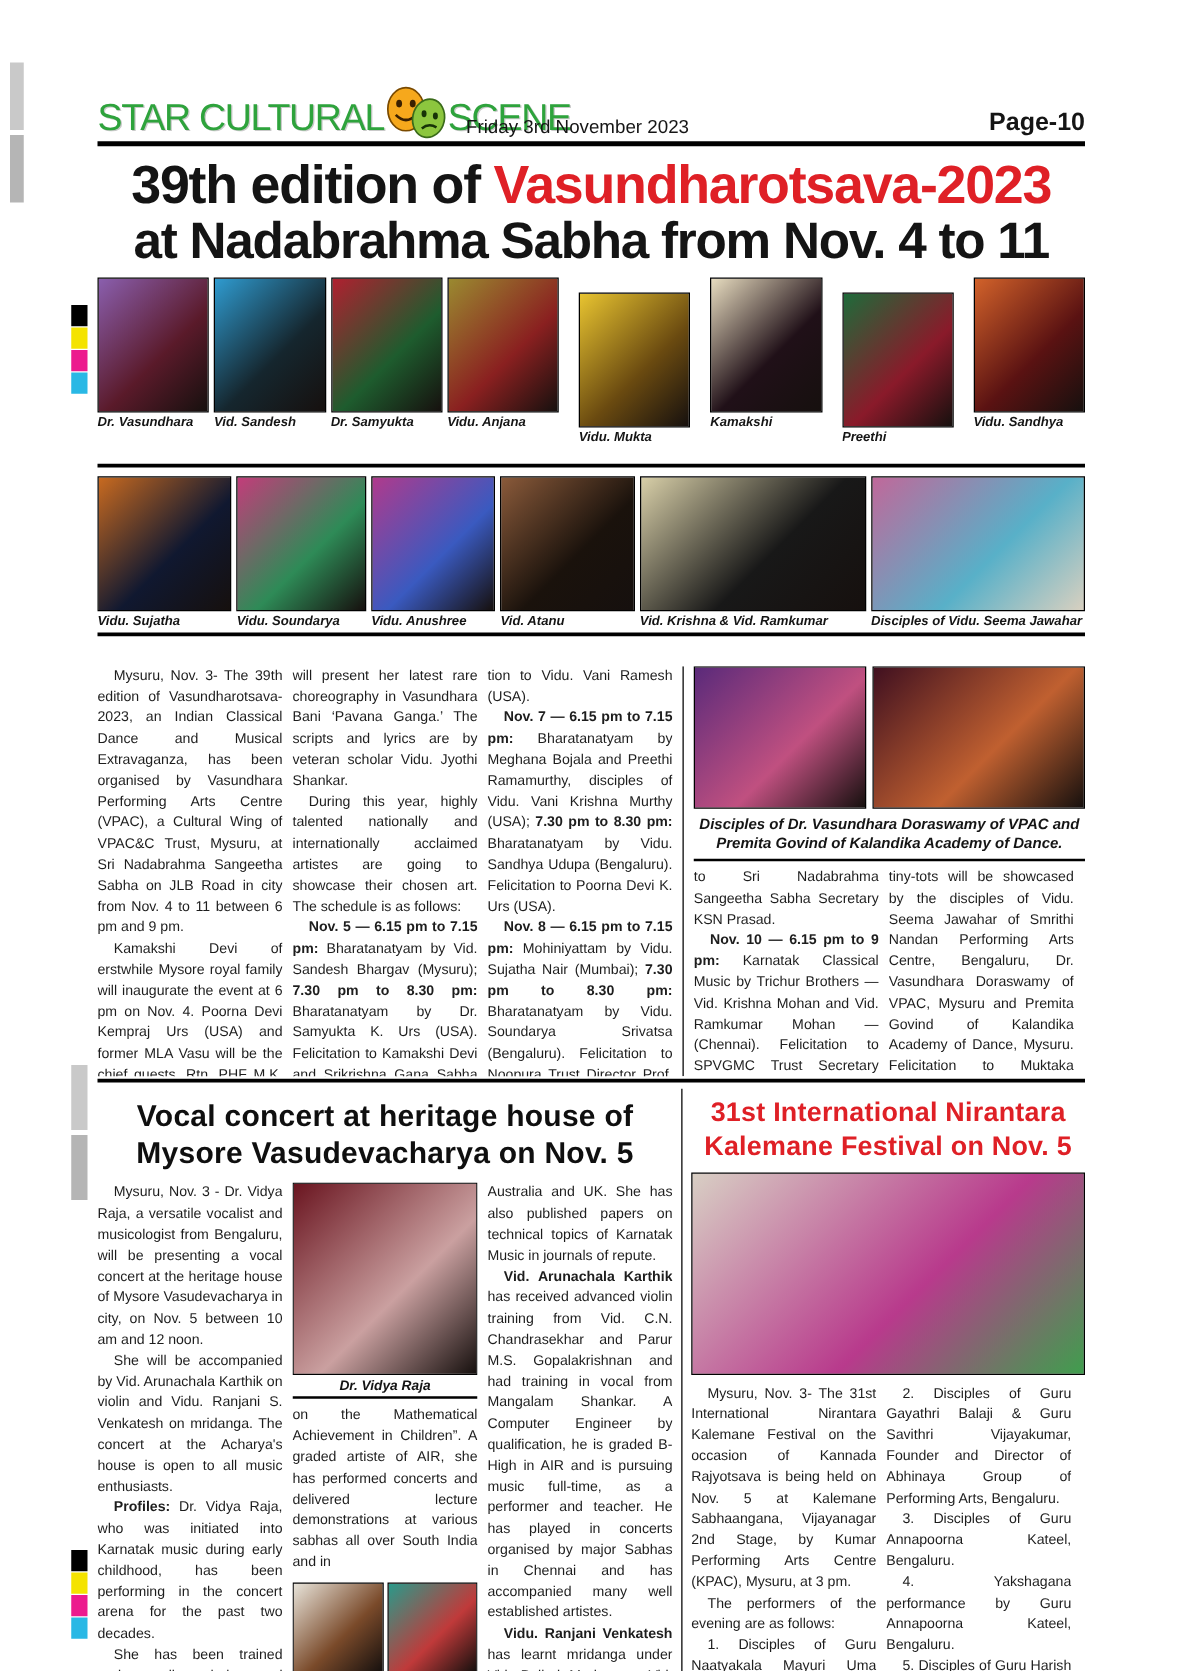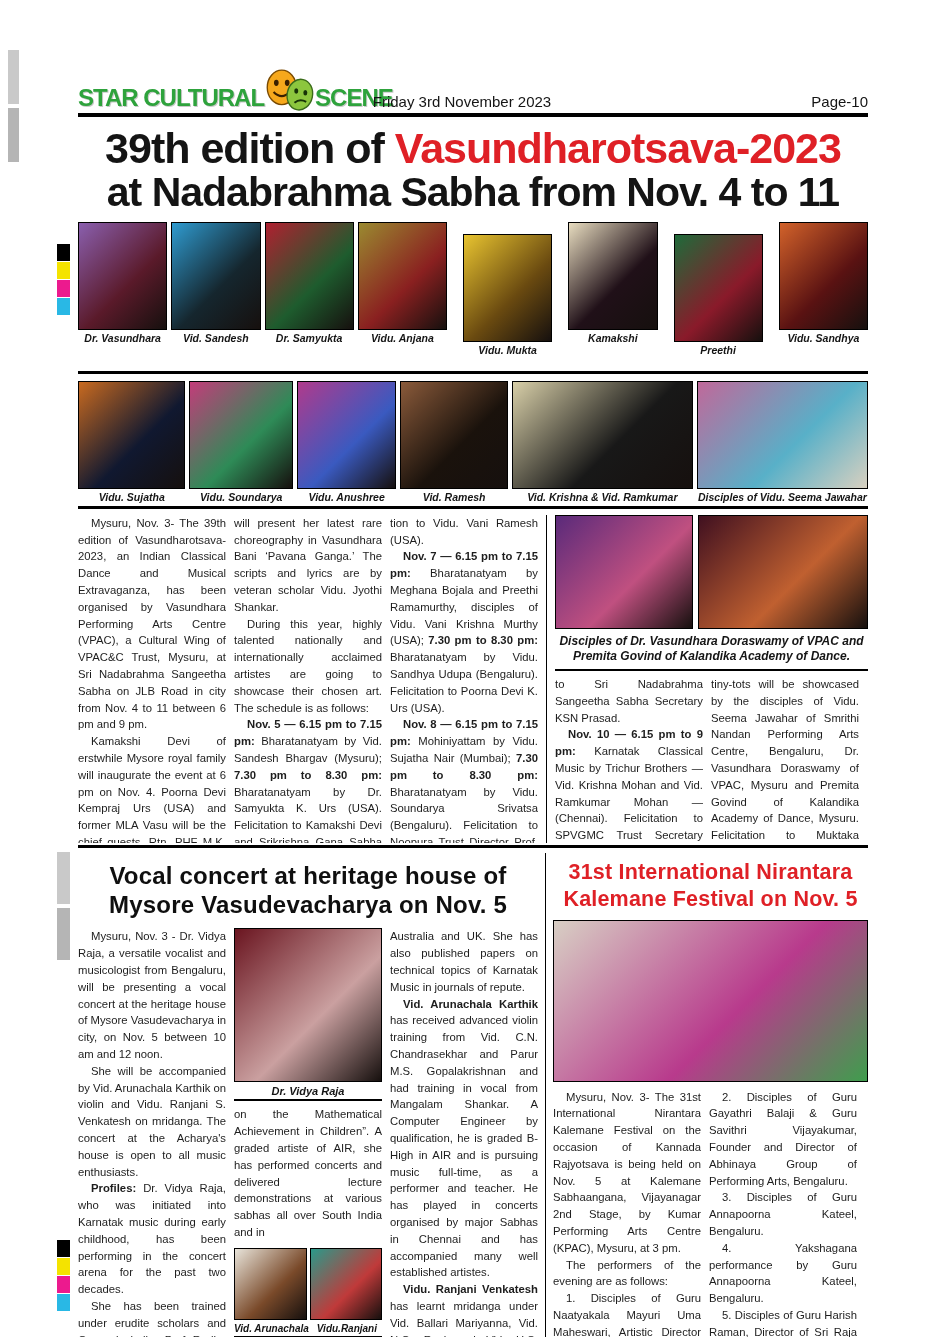--- a/index.html
+++ b/index.html
@@ -8,55 +8,55 @@
   .content{position:absolute;left:78px;top:0;width:790px;}
 
   
   .reg{position:absolute;}
   .reg.bar{width:11px;}
   .reg.sq{width:13px;height:17px;}
 
   
   .masthead{position:relative;height:62px;margin-top:48px;}
   .logo{position:absolute;left:0;bottom:0;display:flex;align-items:flex-end;}
-  .logo-text{font-size:24px;font-weight:bold;color:var(--green);letter-spacing:-1px;
+  .logo-text{font-size:30px;font-weight:normal;color:var(--green);letter-spacing:-1px;
              text-shadow:1px 1px 0 #c9c9c9;line-height:1;}
   .masks{margin:0 -3px -4px -4px;}
   .date{position:absolute;left:244px;bottom:0;width:280px;text-align:center;
         font-weight:normal;font-size:15px;}
-  .pageno{position:absolute;right:0;bottom:0;font-weight:normal;font-size:15px;}
+  .pageno{position:absolute;right:0;bottom:0;font-weight:bold;font-size:20px;}
   .rule-thick{height:4px;background:#000;margin-top:3px;}
   .rule-med{height:3px;background:#000;margin-top:2px;}
   .rule-thin{height:2px;background:#000;}
 
   
   .h1{ text-align:center;font-weight:bold;letter-spacing:-1px;color:#141414;}
   .h1 .l1{font-size:43px;line-height:1.08;margin-top:8px;white-space:nowrap;}
   .h1 .l2{font-size:41px;line-height:1.06;white-space:nowrap;}
   .red{color:var(--red);}
 
   
   .prow{display:flex;gap:4px;margin-top:7px;}
   .pcell{display:flex;flex-direction:column;min-width:0;}
   .prow1 .pcell{flex:1 1 0;}
   .photo{border:1px solid #000;height:106px;background:#666;}
-  .pcap{font-size:10.5px;font-weight:bold;font-style:italic;text-align:center;
+  .pcap{font-size:10.5px;font-weight:bold;font-style:italic;
         padding:2px 0 1px;white-space:nowrap;overflow:hidden;}
   .rw1{flex:0 0 13.6%}.rw2{flex:0 0 13.1%}.rw3{flex:0 0 12.6%}
   .rw4{flex:0 0 13.6%}.rw5{flex:0 0 22.9%}.rw6{flex:1 1 0}
 
   
   .para{margin:0;font-size:11.3px;line-height:16.8px;text-align:justify;
         text-indent:13px;color:#1d1d1d;}
   .para.ni{text-indent:0;}
   .para b{font-weight:bold;}
   .col{flex:0 0 148px;width:148px;overflow:hidden;}
   .vdiv{flex:0 0 1px;background:#000;}
 
-  .a1body{display:flex;gap:8px;margin-top:6px;height:328px;overflow:hidden;}
+  .a1body{display:flex;gap:8px;margin-top:24px;height:328px;overflow:hidden;}
   .a1right{flex:1 1 auto;display:flex;flex-direction:column;min-width:0;}
   .inset-photos{display:flex;gap:5px;}
   .ip1{width:136px;height:112px;}
   .ip2{flex:1;height:112px;}
   .inset-cap{font-size:12px;font-weight:bold;font-style:italic;text-align:center;
              line-height:1.3;padding:5px 2px 4px;}
   .a1right-cols{display:flex;gap:8px;flex:1;overflow:hidden;margin-top:5px;}
 
   
   .bottom{display:flex;gap:7px;margin-top:5px;}
@@ -166,21 +166,21 @@
       <figure class="pcell rw2" style="margin:0">
           <div class="photo" style="background: linear-gradient(135deg, rgb(195, 60, 122) 0%, rgb(46, 139, 87) 58%, rgb(22, 16, 14) 100%);"></div>
           <figcaption class="pcap">Vidu. Soundarya</figcaption>
         </figure>
       <figure class="pcell rw3" style="margin:0">
           <div class="photo" style="background: linear-gradient(135deg, rgb(176, 58, 140) 0%, rgb(58, 90, 192) 58%, rgb(22, 16, 14) 100%);"></div>
           <figcaption class="pcap">Vidu. Anushree</figcaption>
         </figure>
       <figure class="pcell rw4" style="margin:0">
           <div class="photo" style="background: linear-gradient(135deg, rgb(138, 90, 58) 0%, rgb(26, 18, 12) 58%, rgb(22, 16, 14) 100%);"></div>
-          <figcaption class="pcap">Vid. Ramesh</figcaption>
+          <figcaption class="pcap">Vid. Atanu</figcaption>
         </figure>
       <figure class="pcell rw5" style="margin:0">
           <div class="photo" style="background: linear-gradient(135deg, rgb(216, 207, 168) 0%, rgb(24, 24, 24) 58%, rgb(22, 16, 14) 100%);"></div>
           <figcaption class="pcap">Vid. Krishna &amp; Vid. Ramkumar</figcaption>
         </figure>
       <figure class="pcell rw6" style="margin:0">
           <div class="photo" style="background: linear-gradient(135deg, rgb(192, 104, 154) 0%, rgb(88, 176, 200) 58%, rgb(216, 208, 192) 100%);"></div>
           <figcaption class="pcap">Disciples of Vidu. Seema Jawahar</figcaption>
         </figure>
     </div>

